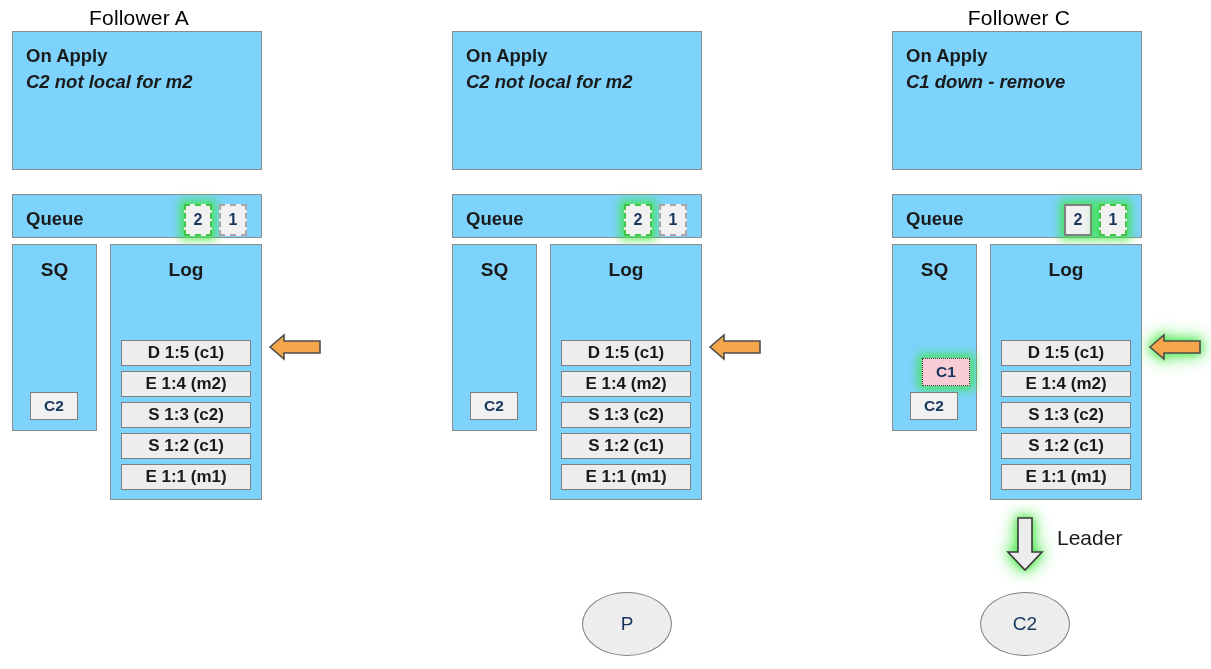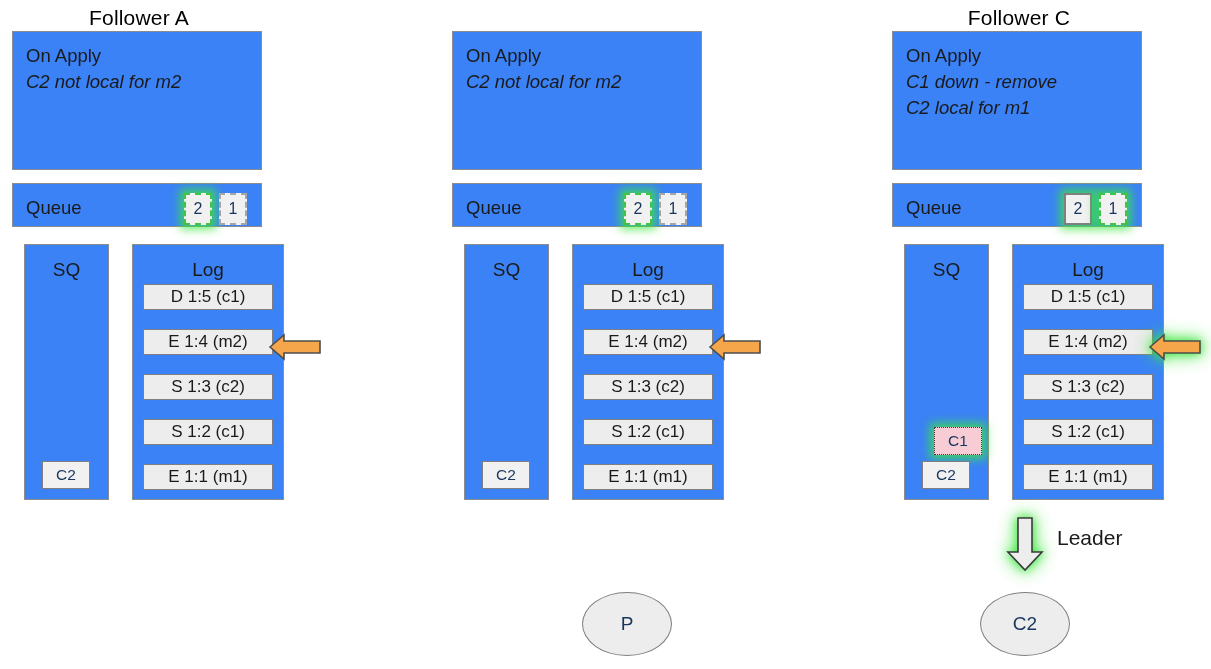--- a/index.html
+++ b/index.html
@@ -33,42 +33,43 @@
     width: 278px;
     text-align: center;
     font-size: 21px;
     font-weight: normal;
     letter-spacing: 0.2px;
     color: #000000;
   }
 
   .box {
     position: absolute;
-    background: #3b82f6;
+    background: #7dd3fc;
     border: 1.5px solid #8c8c8c;
     box-sizing: border-box;
+    font-weight: bold;
   }
 
   .apply-box {
     left: 12px;
     top: 31px;
     width: 250px;
     height: 139px;
     padding: 11px 0 0 13px;
   }
   .apply-line {
     font-size: 18.5px;
     line-height: 26px;
     white-space: nowrap;
   }
   .apply-line.italic { font-style: italic; }
 
   .queue-box {
     left: 12px;
-    top: 183px;
+    top: 194px;
     width: 250px;
     height: 44px;
   }
   .queue-label {
     position: absolute;
     left: 13px;
     top: 13px;
     font-size: 18.5px;
   }
   .queue-slots {
@@ -93,24 +94,24 @@
   .slot.dashed-green {
     border: 2px dashed #41c441;
     box-shadow: 0 0 9px 4px rgba(60, 230, 60, 0.80);
   }
   .slot.solid-gray { border: 2px solid #7f7f7f; }
   .slot.glow {
     box-shadow: 0 0 9px 4px rgba(60, 230, 60, 0.80);
   }
 
   .sq-box {
-    left: 24px;
+    left: 12px;
     top: 244px;
     width: 85px;
-    height: 256px;
+    height: 187px;
     padding-left: 8px;
   }
   .sq-title, .log-title {
     position: absolute;
     top: 14px;
     left: 0;
     width: 100%;
     text-align: center;
     font-size: 19px;
     color: #1a1a1a;
@@ -138,30 +139,29 @@
     bottom: 44px;
     box-shadow: 0 0 9px 4px rgba(60, 230, 60, 0.80);
     margin-left: 12px;
   }
 
   .log-box {
     left: 110px;
     top: 244px;
     width: 152px;
     height: 256px;
-    margin-left: 22px;
   }
   .log-entries {
     position: absolute;
     left: 10px;
     right: 10px;
     bottom: 9px;
     display: flex;
     flex-direction: column;
-    gap: 19px;
+    gap: 5px;
   }
   .log-entry {
     height: 26px;
     box-sizing: border-box;
     background: #ededed;
     border: 1.5px solid #7f7f7f;
     display: flex;
     align-items: center;
     justify-content: center;
     font-size: 17px;
@@ -305,21 +305,20 @@
     </svg>
   </div>
 </div>
 
 <div class="panel" id="panel-2">
   <div class="panel-title">Follower C</div>
 
   <div class="box apply-box">
     <div class="apply-line">On Apply</div>
     <div class="apply-line italic">C1 down - remove</div>
-    <div class="apply-line italic">C2 local for m1</div>
   </div>
 
   <div class="box queue-box">
     <div class="queue-label">Queue</div>
     <div class="queue-slots glow-group">
       <div class="slot solid-gray glow">2</div>
       <div class="slot dashed-green">1</div>
     </div>
   </div>
 

